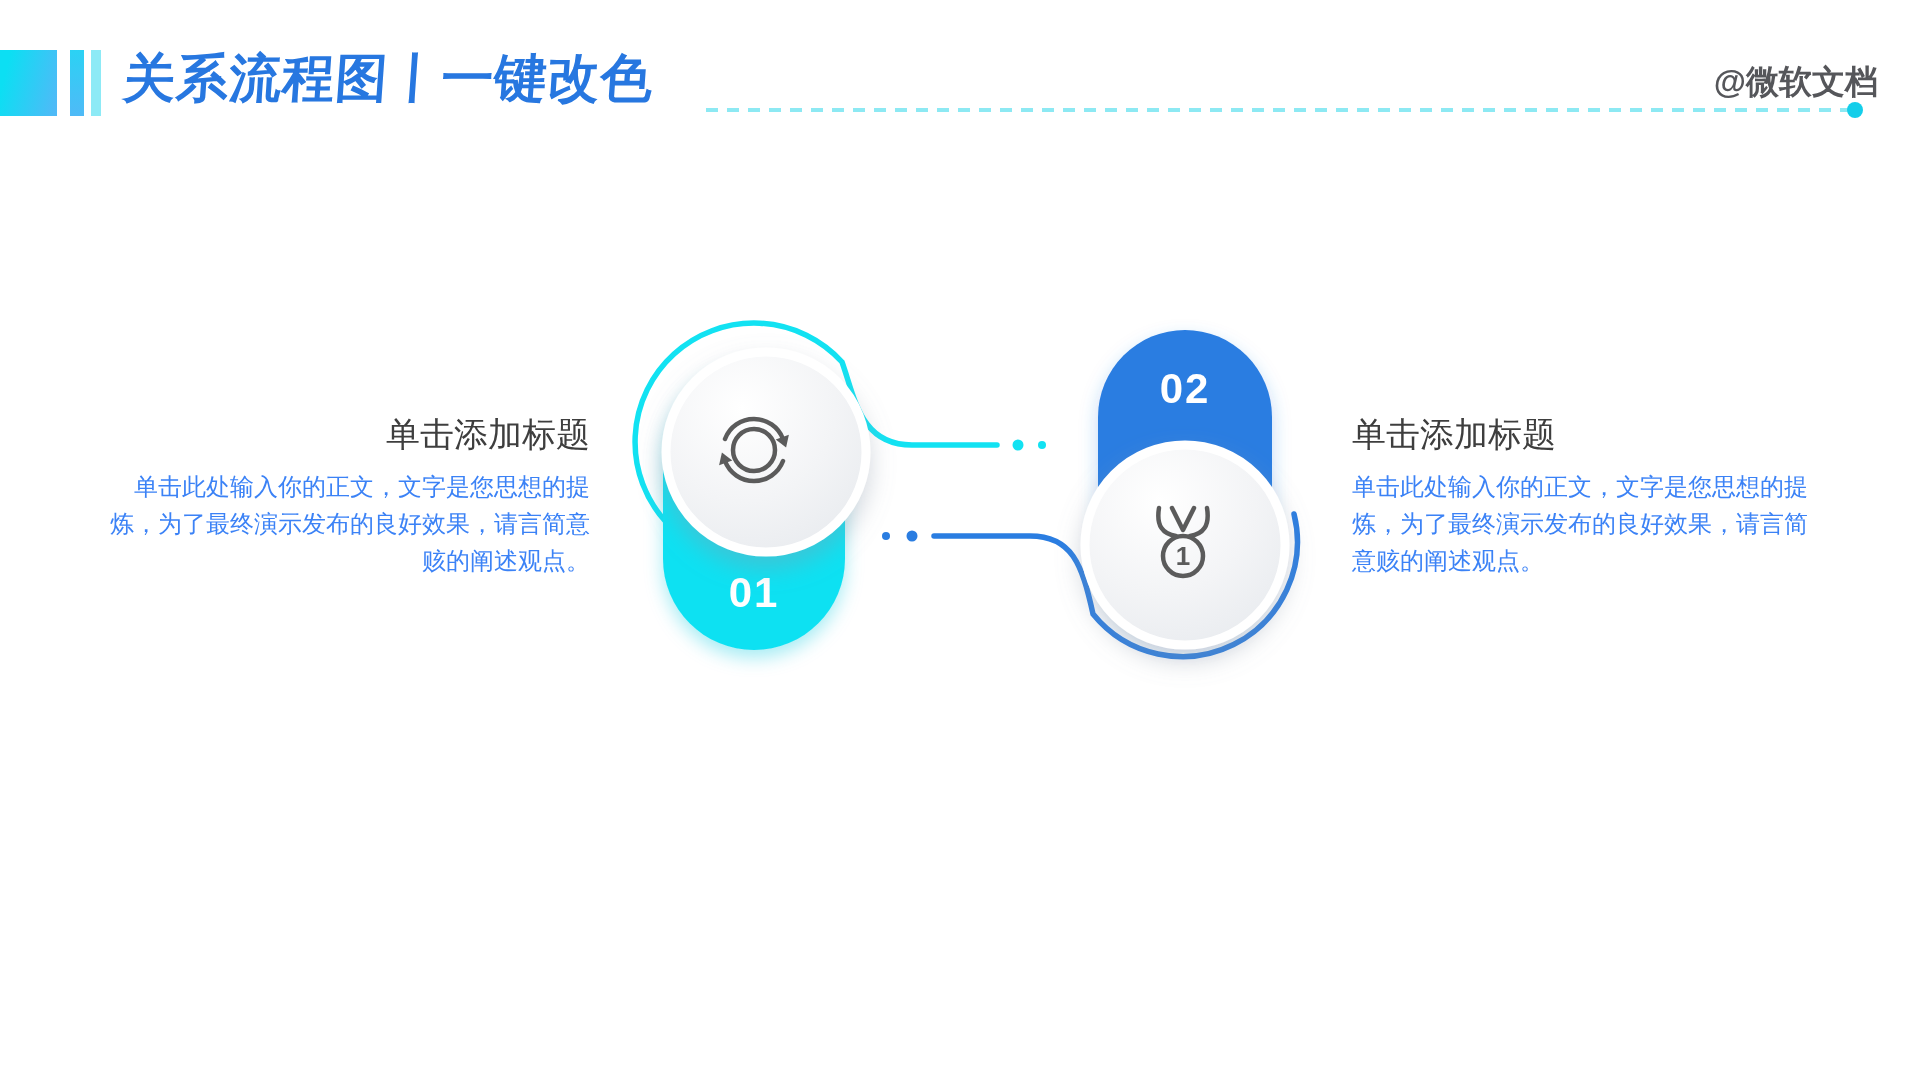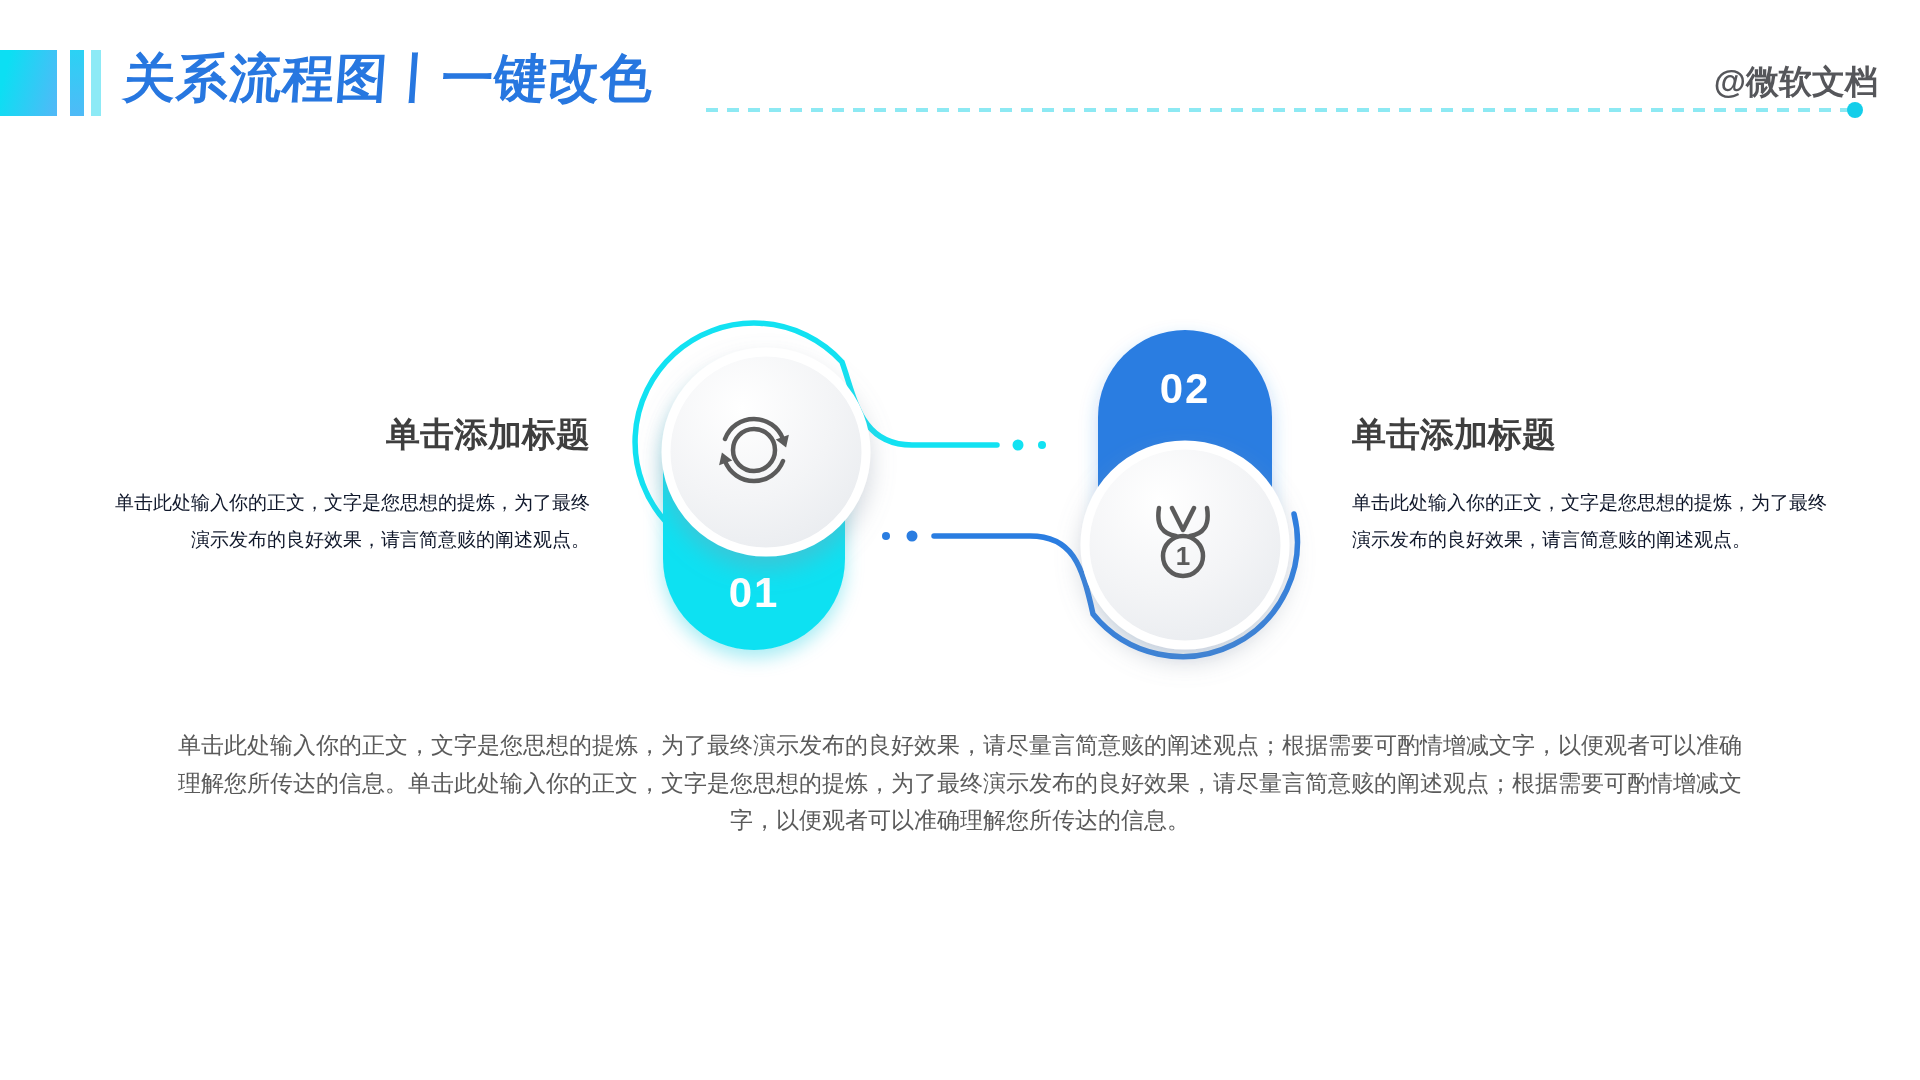--- a/index.html
+++ b/index.html
@@ -49,25 +49,25 @@
   }
   .medal-num{
     font-family:"Liberation Sans","DejaVu Sans",sans-serif;
     font-size:26px;font-weight:700;fill:#5b5b5b;
   }
   
   .text-block{position:absolute;top:412px;}
   .text-block.left{right:1330px;width:480px;text-align:right;}
   .text-block.right{left:1352px;width:475px;text-align:left;}
   .block-title{
-    font-size:34px;font-weight:700;color:#3E3E3E;
-    line-height:1.3;margin-bottom:28px;
+    font-size:34px;font-weight:400;color:#3E3E3E;
+    line-height:1.3;margin-bottom:12px;
   }
   .block-body{
-    font-size:19px;color:#0f172a;line-height:37px;
+    font-size:24px;color:#3b82f6;line-height:37px;
   }
   
   .footer-paragraph{
     position:absolute;left:170px;top:727px;width:1580px;
     text-align:center;font-size:23px;color:#5A5A5A;line-height:37.5px;
   }
 </style>
 </head>
 <body>
 
@@ -149,15 +149,14 @@
   <div class="text-block left">
     <div class="block-title">单击添加标题</div>
     <div class="block-body">单击此处输入你的正文，文字是您思想的提炼，为了最终演示发布的良好效果，请言简意赅的阐述观点。</div>
   </div>
 
   <div class="text-block right">
     <div class="block-title">单击添加标题</div>
     <div class="block-body">单击此处输入你的正文，文字是您思想的提炼，为了最终演示发布的良好效果，请言简意赅的阐述观点。</div>
   </div>
 
-  <div class="footer-paragraph">单击此处输入你的正文，文字是您思想的提炼，为了最终演示发布的良好效果，请尽量言简意赅的阐述观点；根据需要可酌情增减文字，以便观者可以准确理解您所传达的信息。单击此处输入你的正文，文字是您思想的提炼，为了最终演示发布的良好效果，请尽量言简意赅的阐述观点；根据需要可酌情增减文字，以便观者可以准确理解您所传达的信息。</div>
 
 </div>
 
 </body></html>

